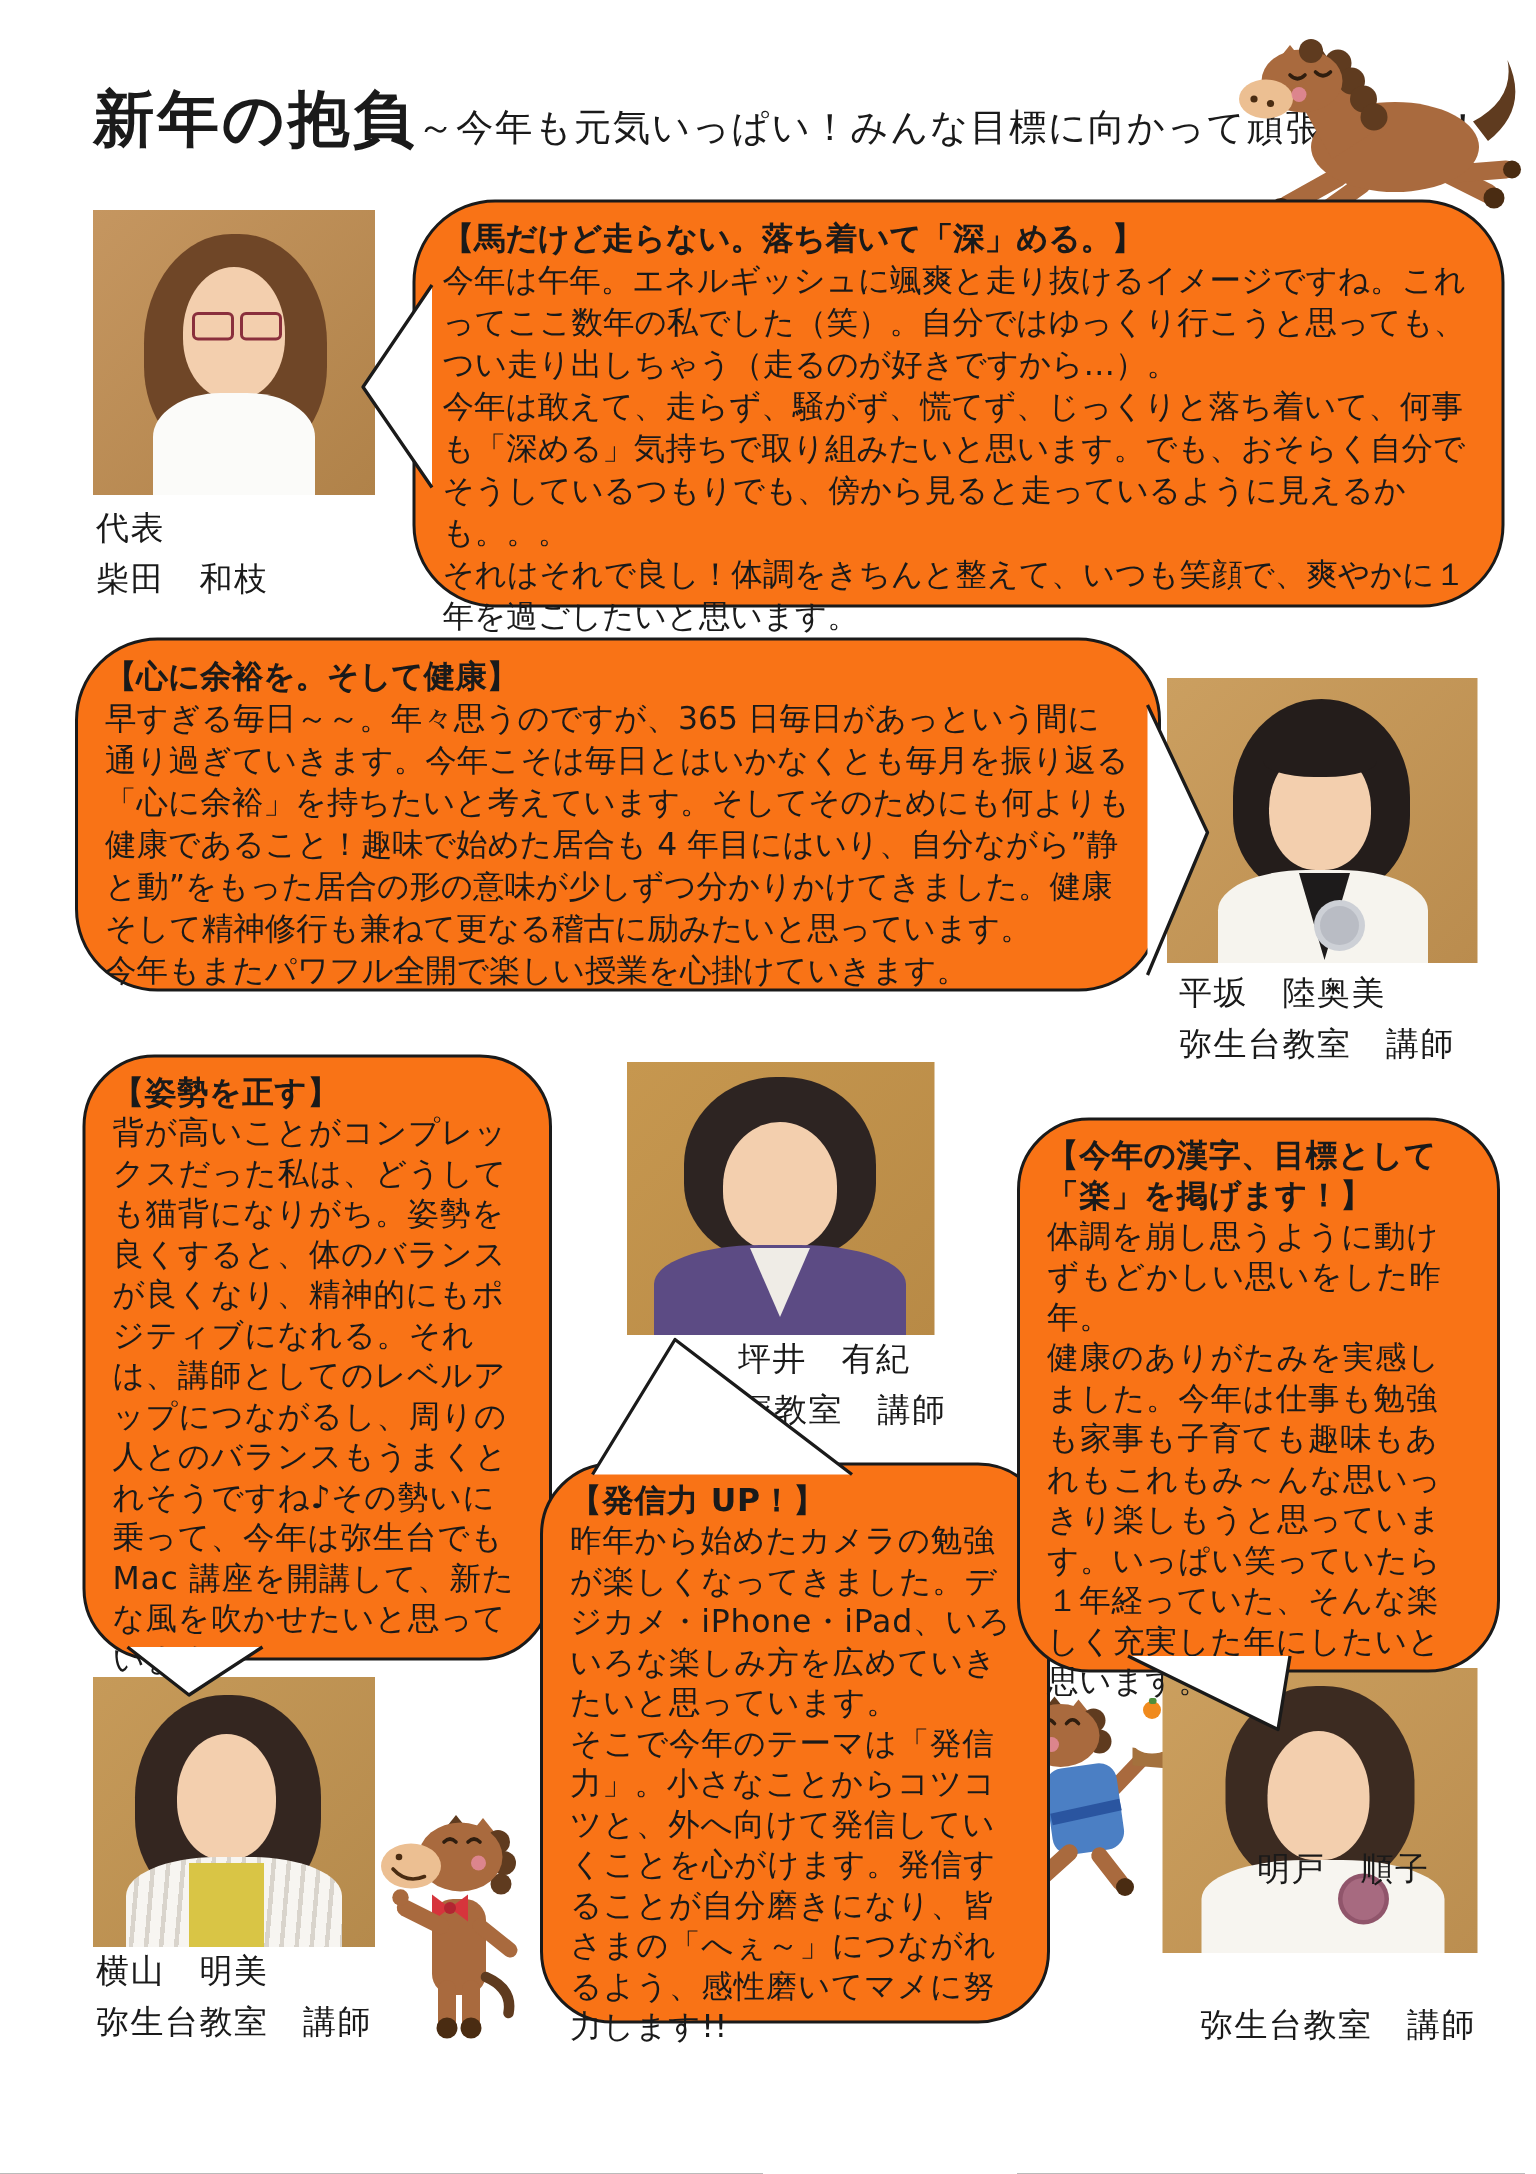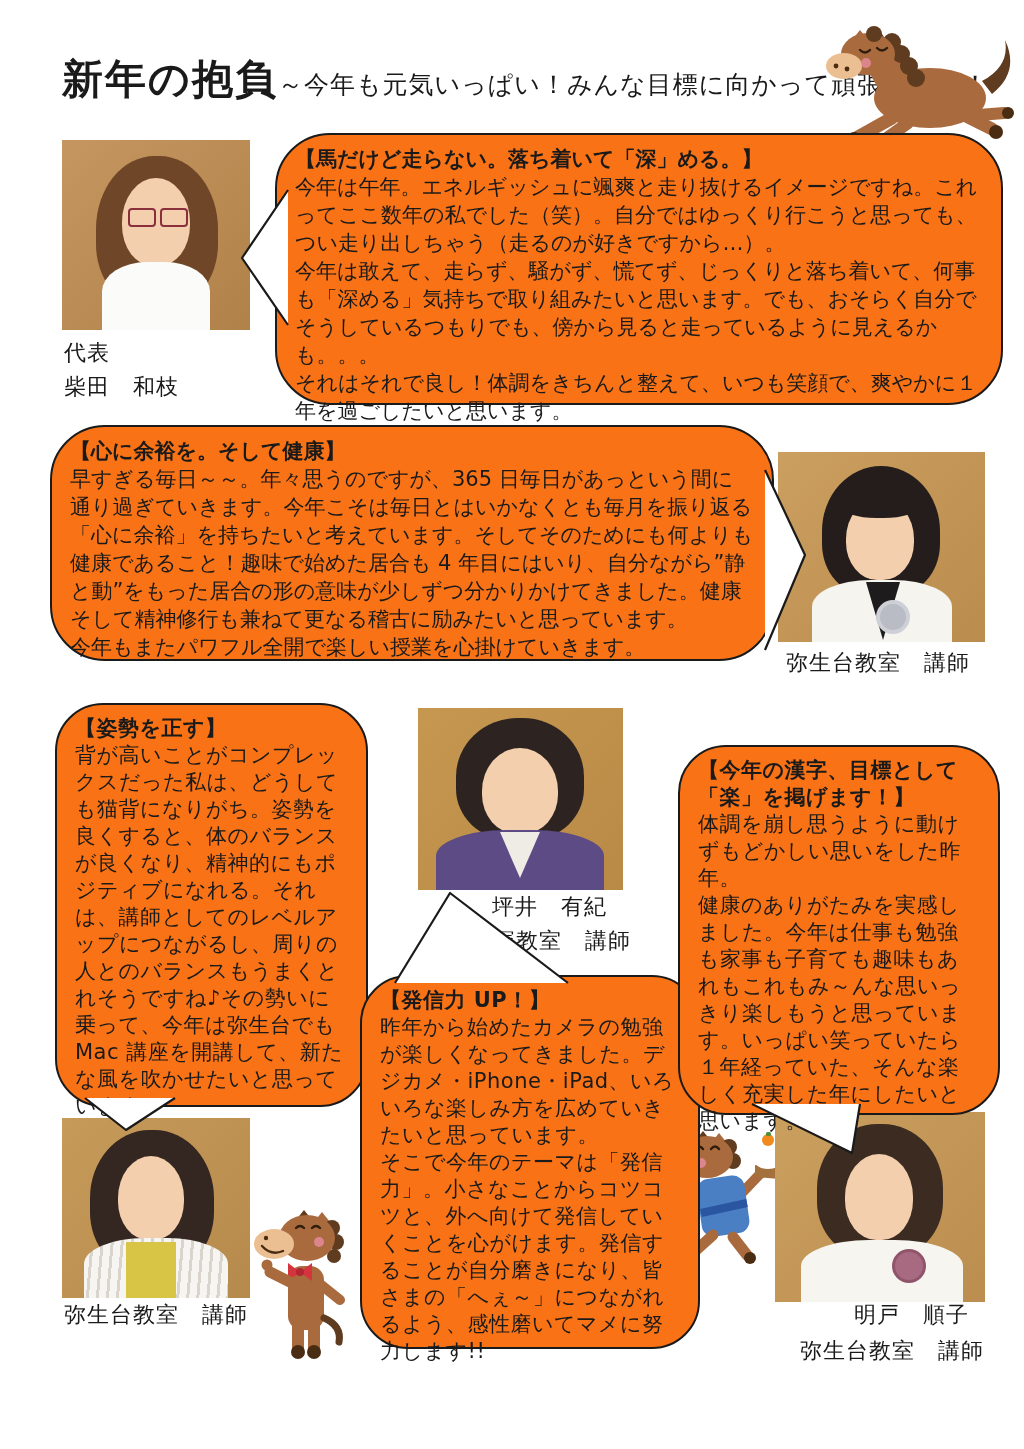--- a/index.html
+++ b/index.html
@@ -142,20 +142,21 @@
   </svg>
   <div class="photo p2" id="photo2">
     <div class="ph-hair"></div>
     <div class="ph-face"></div>
     <div class="ph-bangs"></div>
     <div class="ph-torso"></div>
     <div class="ph-inner"></div>
     <div class="ph-corsage"></div>
   </div>
   <div class="caption" style="left:786px;top:646px;">
+    <div>平坂　陸奥美</div>
     <div>弥生台教室　講師</div>
   </div>
 
   <div class="bubble narrow" id="bubble3">
     <div class="b-title">【姿勢を正す】</div>
     <div class="b-body">背が高いことがコンプレックスだった私は、どうしても猫背になりがち。姿勢を良くすると、体のバランスが良くなり、精神的にもポジティブになれる。それは、講師としてのレベルアップにつながるし、周りの人とのバランスもうまくとれそうですね♪その勢いに乗って、今年は弥生台でも Mac 講座を開講して、新たな風を吹かせたいと思っています。</div>
   </div>
   <svg class="tail" style="left:75px;top:1085px;width:110px;height:55px" viewBox="0 0 110 55">
     <path d="M10,13 L51,45 L100,13" fill="#ffffff" stroke="#1a1a1a" stroke-width="2.2" stroke-linejoin="round"></path>
   </svg>
@@ -190,20 +191,21 @@
     <path d="M12,9 L112,58 L120,9" fill="#ffffff" stroke="#1a1a1a" stroke-width="2.2" stroke-linejoin="round"></path>
   </svg>
 
   <div class="photo p4" id="photo4">
     <div class="ph-hair"></div>
     <div class="ph-face"></div>
     <div class="ph-torso"></div>
     <div class="ph-inner"></div>
   </div>
   <div class="caption" style="left:64px;top:1298px;">
+    <div>横山　明美</div>
     <div>弥生台教室　講師</div>
   </div>
 
   <svg class="illus" style="left:252px;top:1208px;width:110px;height:152px" viewBox="0 0 110 152">
     <polygon points="52,2 60,12 44,12" fill="#5f3b1f"></polygon>
     <polygon points="70,4 78,14 62,14" fill="#a96a3e"></polygon>
     <circle cx="80" cy="20" r="8" fill="#5f3b1f"></circle>
       <circle cx="84" cy="34" r="8" fill="#5f3b1f"></circle>
       <circle cx="82" cy="48" r="7" fill="#5f3b1f"></circle>
     <ellipse cx="55" cy="30" rx="28" ry="23" fill="#a96a3e"></ellipse>
@@ -258,20 +260,20 @@
     <circle cx="35" cy="130" r="6" fill="#4a2c12"></circle>
       <circle cx="95" cy="133" r="6" fill="#4a2c12"></circle>
   </svg>
 
   <div class="photo p5" id="photo5">
     <div class="ph-hair"></div>
     <div class="ph-face"></div>
     <div class="ph-torso"></div>
     <div class="ph-corsage"></div>
   </div>
-  <div class="caption" style="left:838px;top:1298px;margin-left:16px;">
+  <div class="caption" style="left:838px;top:1230px;">
     <div>明戸　順子</div>
   </div>
   <div class="caption" style="left:800px;top:1334px;">
     <div>弥生台教室　講師</div>
   </div>
 
 </div>
 
 </body></html>

